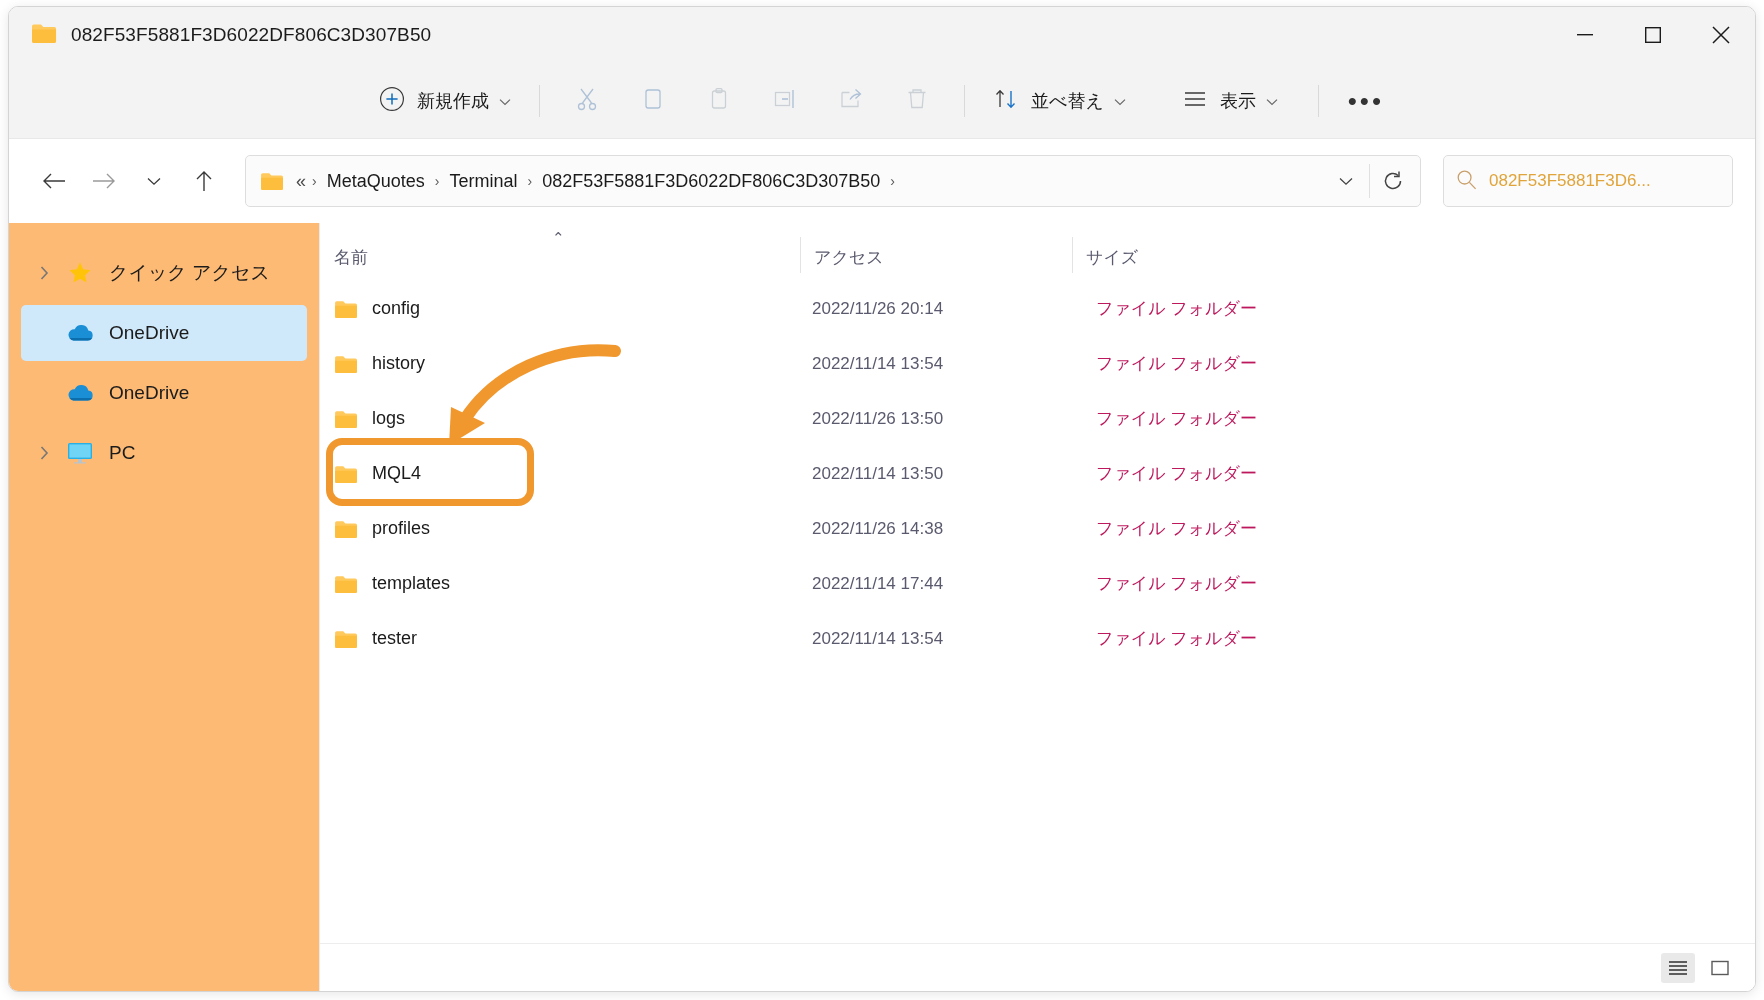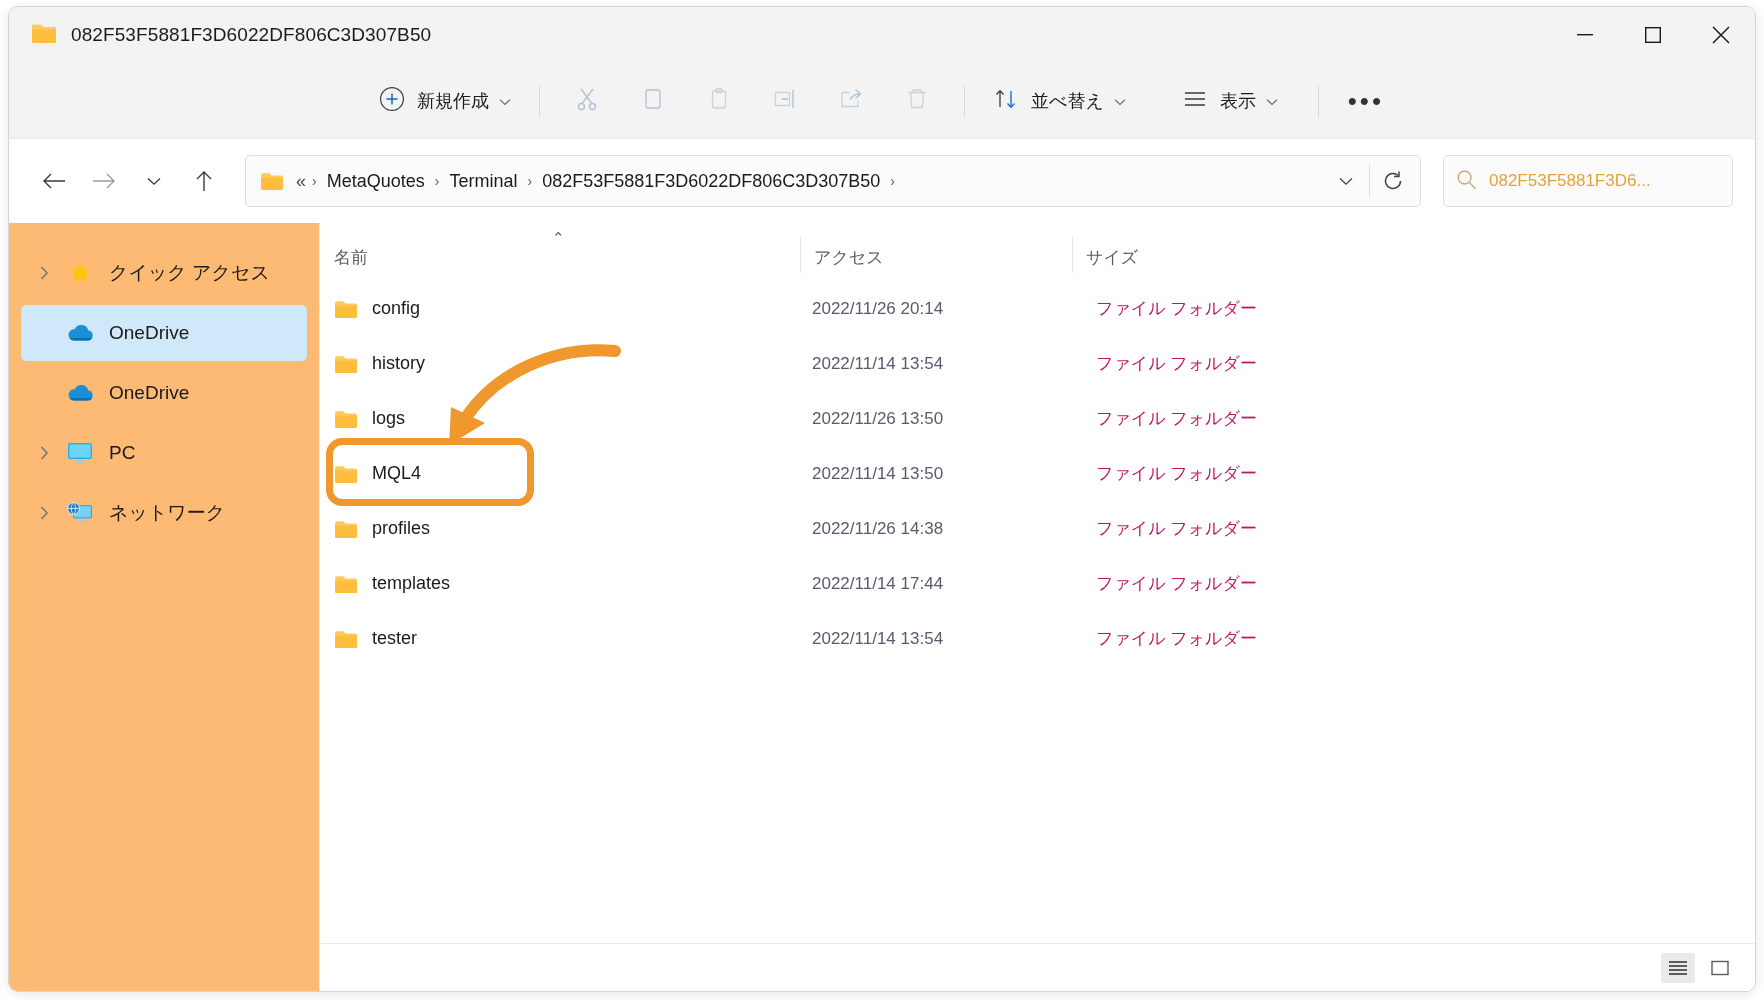--- a/index.html
+++ b/index.html
@@ -528,38 +528,20 @@
         <div class="nav-icon">
           <svg width="28" height="24" viewBox="0 0 28 24">
             <rect x="2" y="2" width="24" height="16" rx="1.6" fill="#27b0e6"></rect>
             <rect x="3.4" y="3.4" width="21.2" height="13.2" fill="#6fd4f5"></rect>
             <path d="M12 18h4v3.2h4v1.4H8v-1.4h4z" fill="#b9c3cc"></path>
           </svg>
         </div>
         <span class="nav-label">PC</span>
       </div>
 
-      <div class="nav-row">
-        <div class="nav-expander">
-          <svg width="9" height="14" viewBox="0 0 9 14">
-              <path d="M1.5 1 L7 7 L1.5 13" fill="none" stroke="currentColor" stroke-width="1.6"></path>
-            </svg>
-        </div>
-        <div class="nav-icon">
-          <svg width="28" height="24" viewBox="0 0 28 24">
-            <rect x="7" y="4" width="19" height="13.5" rx="1.4" fill="#27b0e6"></rect>
-            <rect x="8.2" y="5.2" width="16.6" height="11.1" fill="#6fd4f5"></rect>
-            <path d="M13 17.5h4v3h4v1.3H9.5v-1.3H13z" fill="#b9c3cc"></path>
-            <circle cx="7.5" cy="7.5" r="6" fill="#2d7fc4"></circle>
-            <circle cx="7.5" cy="7.5" r="6" fill="none" stroke="#e7f3fb" stroke-width="0.9"></circle>
-            <path d="M1.5 7.5h12 M7.5 1.5c3 3 3 9 0 12 M7.5 1.5c-3 3-3 9 0 12" fill="none" stroke="#e7f3fb" stroke-width="0.8"></path>
-          </svg>
-        </div>
-        <span class="nav-label">ネットワーク</span>
-      </div>
     </div>
 
     <div class="content">
 
       <div class="colheader">
         <div class="col col-name">
           <span class="coltext">名前</span>
           <span class="sortmark">⌃</span>
         </div>
         <div class="col col-date divider">

